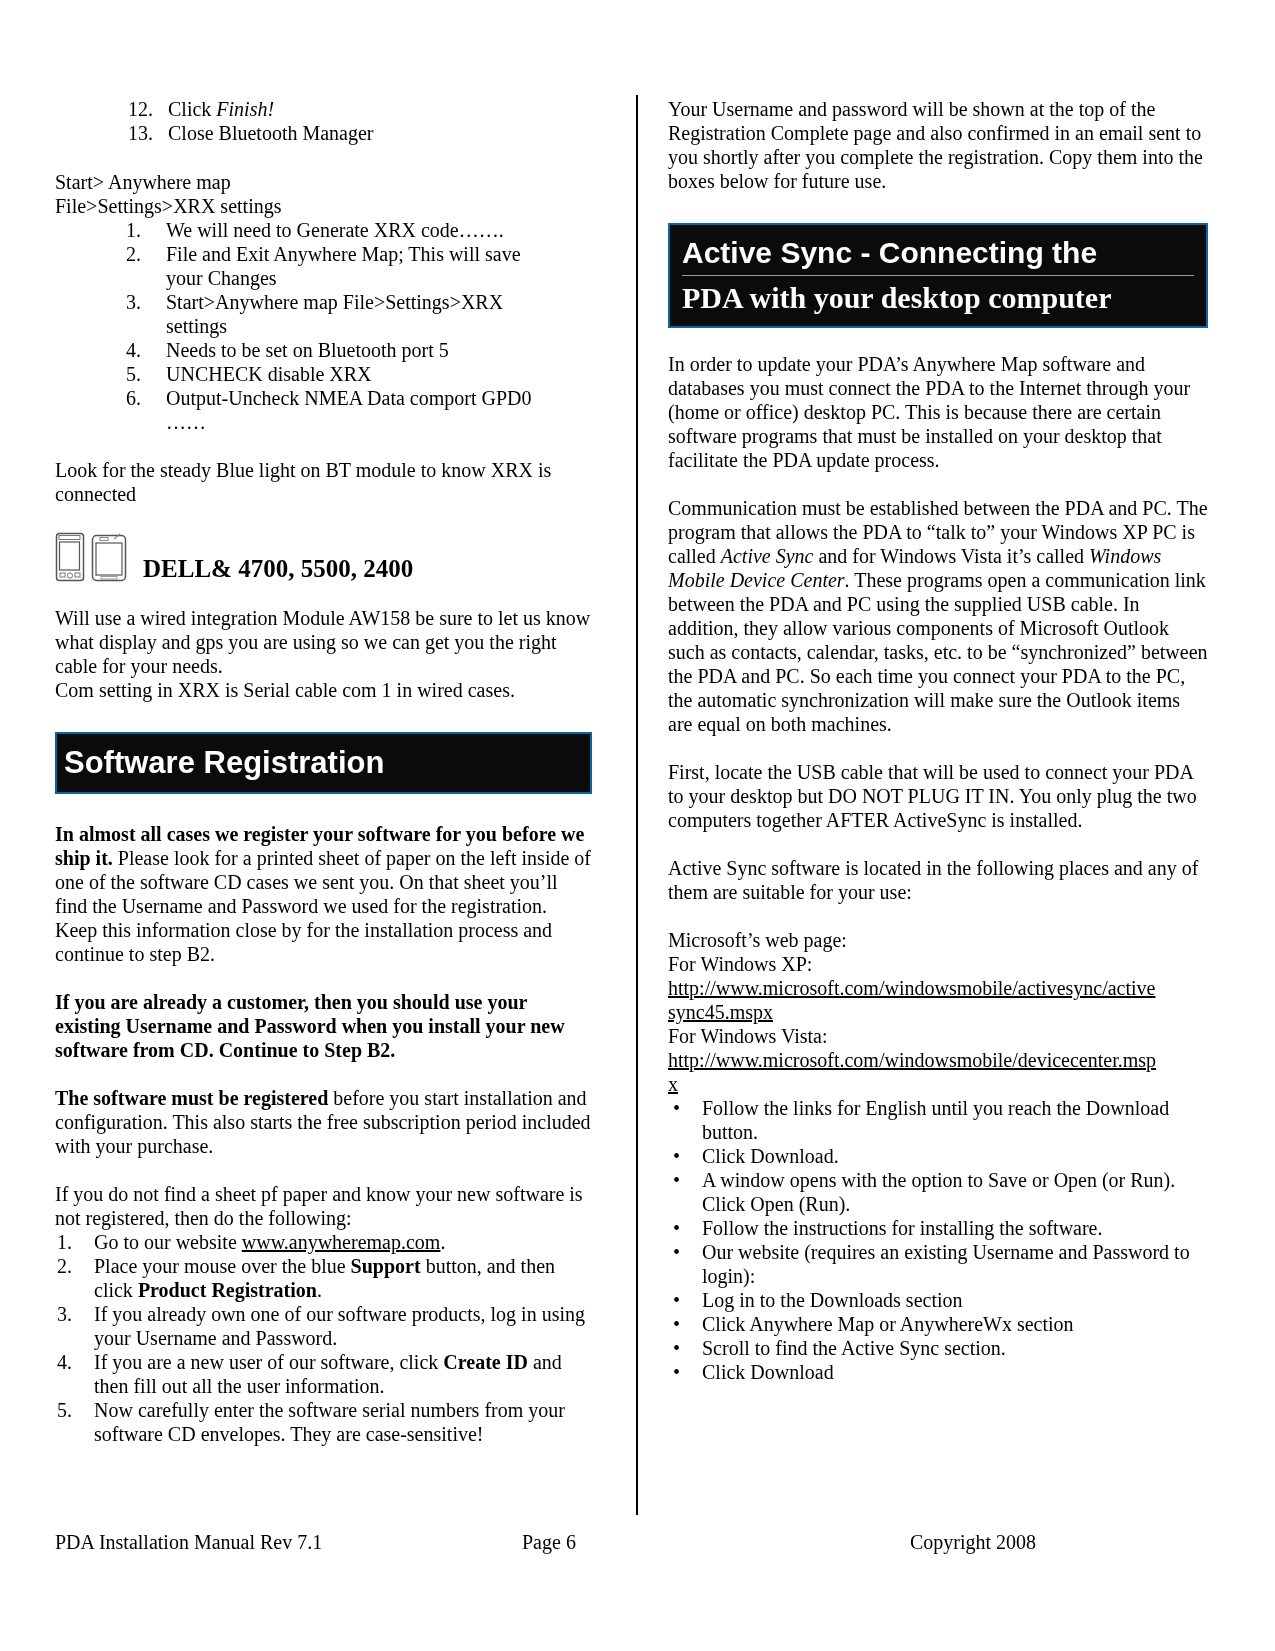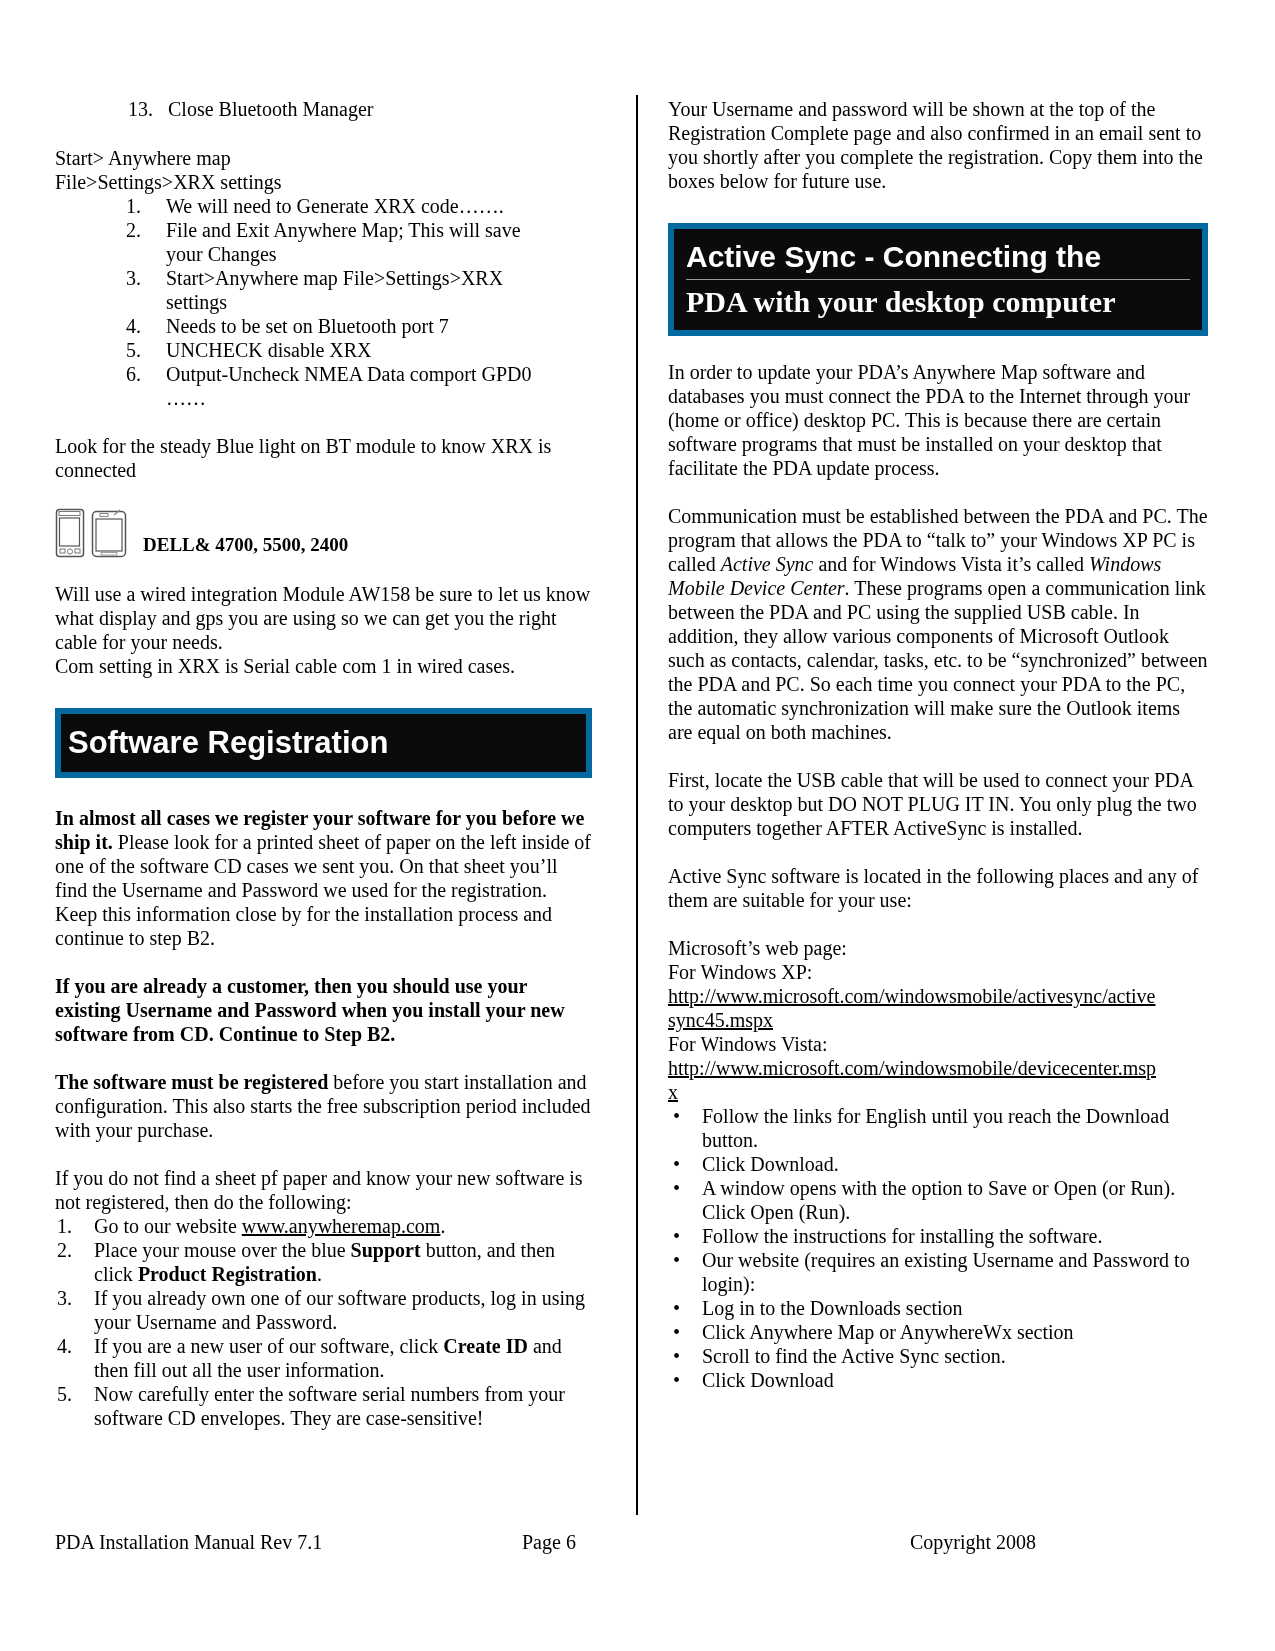--- a/index.html
+++ b/index.html
@@ -15,28 +15,28 @@
   
   .li{display:flex;}
   .num{flex:0 0 40px;}
   .txt{flex:1;}
   .list-a{margin-left:73px;}
   .list-b{margin-left:71px;margin-top:0;}
   .list-c{margin-left:2px;margin-top:0;}
   .list-c .num{flex:0 0 37px;}
   
   .hbar{background:#0b0b0b;color:#fff;font-family:"Liberation Sans", sans-serif;font-weight:bold;
-        border:6px solid #0369a1;}
+        border:2px solid #0369a1;}
   .hbar1{margin-top:30px;padding:10px 7px;font-size:31px;line-height:38px;}
   .hbar2{margin-top:30px;margin-bottom:24px;padding:8px 12px;font-size:30px;line-height:40px;}
   .hbar2 .l1{display:block;border-bottom:1px solid #9a9a9a;padding-bottom:2px;}
   .hbar2 .l2{display:block;padding-top:2px;font-family:Liberation Serif, serif;}
   
   .dell{display:flex;align-items:flex-end;margin-top:26px;}
-  .dell .lbl{font-weight:bold;font-size:19px;margin-left:10px;line-height:26px;}
+  .dell .lbl{font-weight:bold;font-size:25px;margin-left:10px;line-height:26px;}
   .pda{margin-right:6px;}
   
   .bli{display:flex;}
   .blt{flex:0 0 29px;padding-left:5px;}
   
   .footer span{position:absolute;top:1530px;}
   .f-left{left:55px;}
   .f-center{left:522px;}
   .f-right{left:910px;}
 </style>
@@ -44,20 +44,24 @@
 <body>
 
 <div class="page">
 
   <div class="divider"></div>
 
   <div class="col-left">
 
     <div class="list-a">
       <div class="li">
+        <span class="num">12.</span>
+        <span class="txt"><span>Click </span><span class="i">Finish!</span></span>
+      </div>
+      <div class="li">
         <span class="num">13.</span>
         <span class="txt"><span>Close Bluetooth Manager</span></span>
       </div>
     </div>
 
     <div class="blk" style="margin-top:25px">Start&gt; Anywhere map</div>
     <div>File&gt;Settings&gt;XRX settings</div>
 
     <div class="list-b">
       <div class="li">
@@ -67,21 +71,21 @@
       <div class="li">
         <span class="num">2.</span>
         <span class="txt"><span>File and Exit Anywhere Map; This will save</span><br><span>your Changes</span></span>
       </div>
       <div class="li">
         <span class="num">3.</span>
         <span class="txt"><span>Start&gt;Anywhere map File&gt;Settings&gt;XRX</span><br><span>settings</span></span>
       </div>
       <div class="li">
         <span class="num">4.</span>
-        <span class="txt"><span>Needs to be set on Bluetooth port 7</span></span>
+        <span class="txt"><span>Needs to be set on Bluetooth port 5</span></span>
       </div>
       <div class="li">
         <span class="num">5.</span>
         <span class="txt"><span>UNCHECK disable XRX</span></span>
       </div>
       <div class="li">
         <span class="num">6.</span>
         <span class="txt"><span>Output-Uncheck NMEA Data comport GPD0</span><br><span>……</span></span>
       </div>
     </div>

